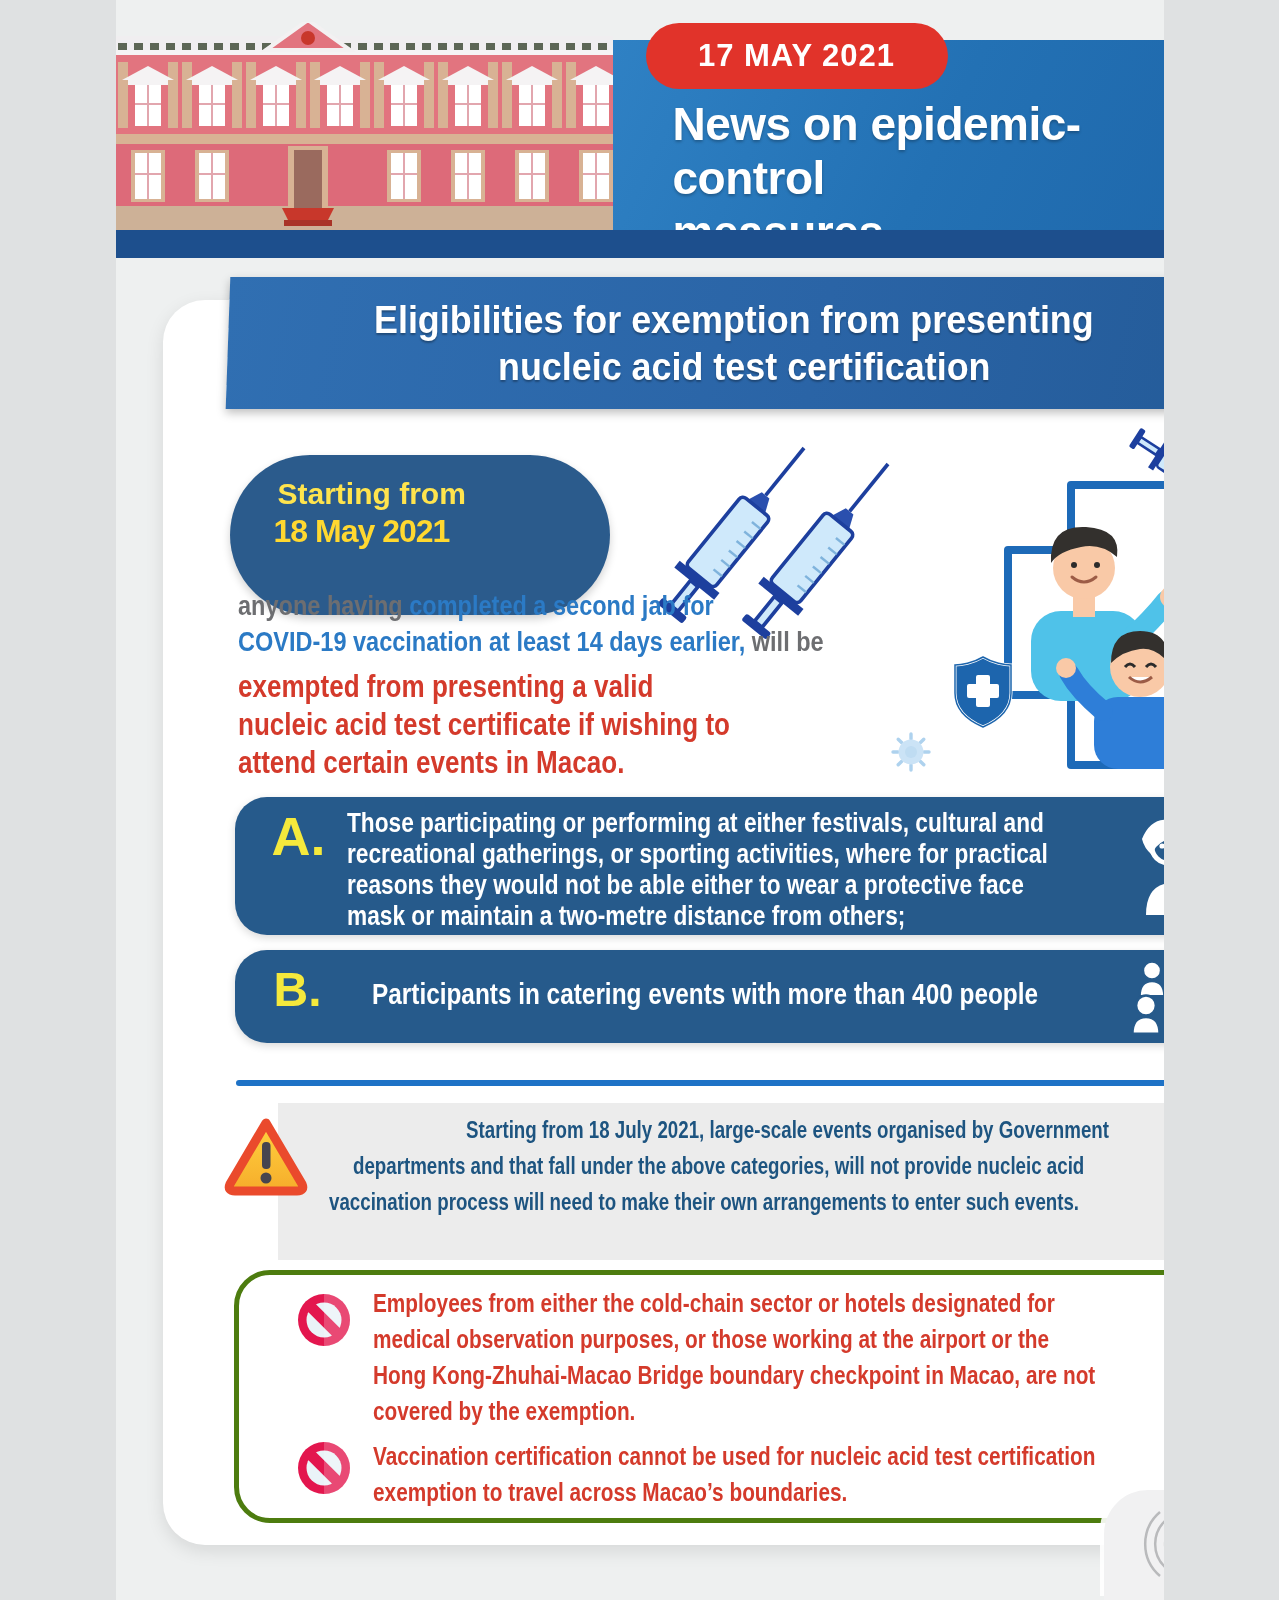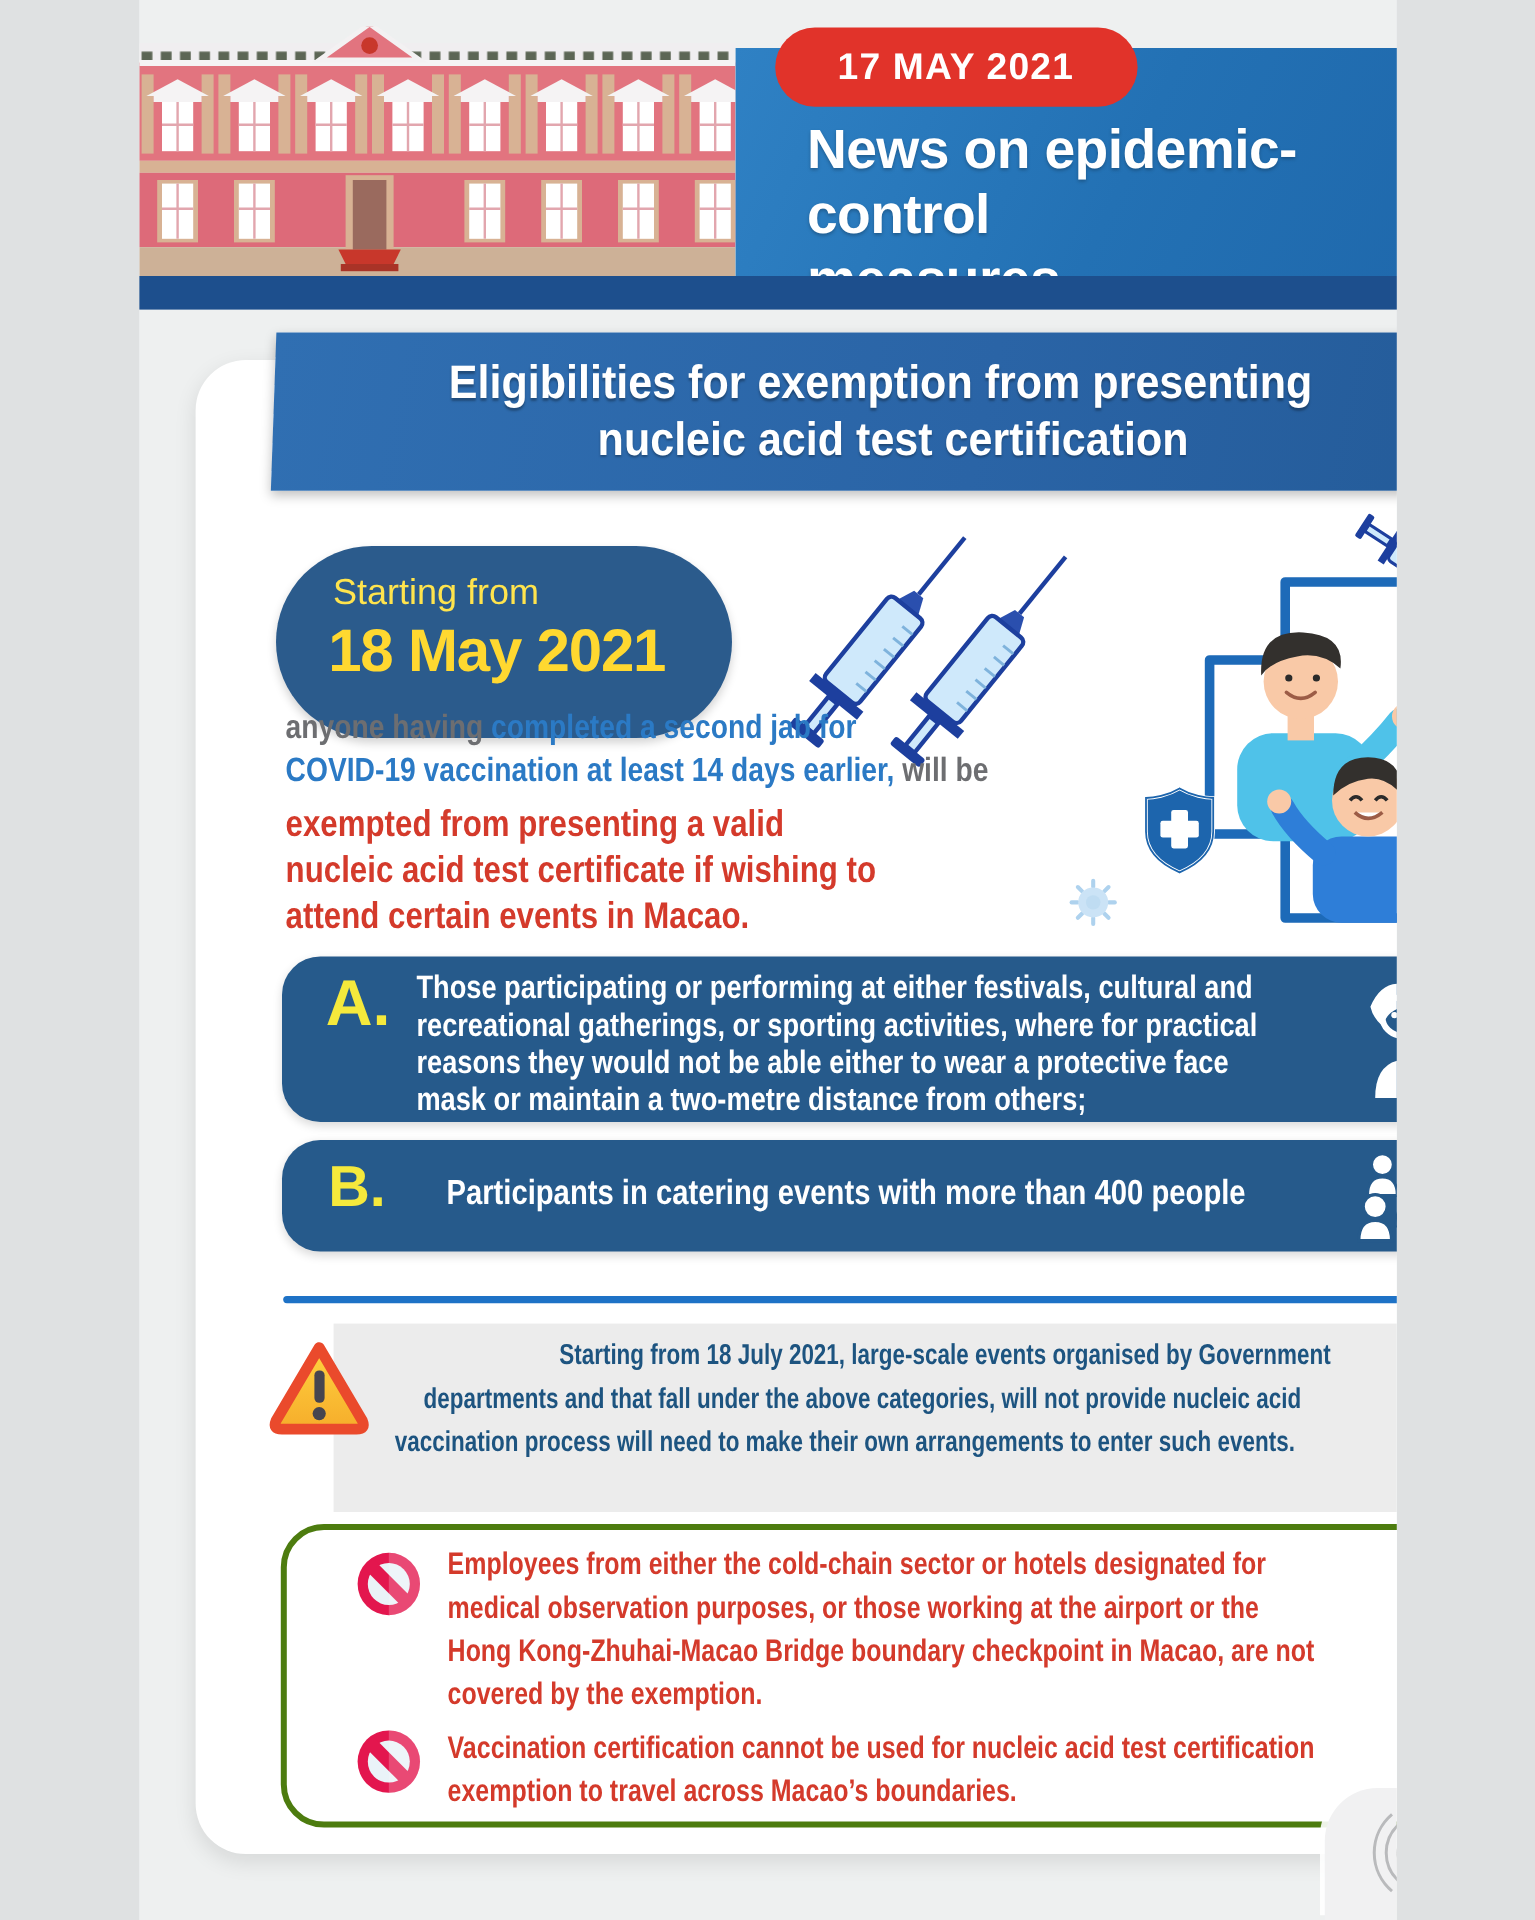--- a/index.html
+++ b/index.html
@@ -26,22 +26,22 @@
   .banner{left:112px;top:277px;width:1075px;height:132px;z-index:2;
      background:linear-gradient(100deg,#306fb2 0%,#2a64a6 55%,#235a97 100%);
      transform:skewX(-2deg);box-shadow:0 4px 10px rgba(0,0,0,.25);}
   .banner-inner{transform:skewX(2deg);width:100%;height:100%;display:flex;flex-direction:column;
      align-items:center;justify-content:center;color:#fff;font-weight:bold;font-size:39px;
      line-height:47px;text-shadow:0 2px 2px rgba(0,0,0,.3);}
 
   
   .pill{left:114px;top:455px;width:380px;height:160px;border-radius:82px;background:#2b5b8c;z-index:2;
      box-shadow:0 4px 8px rgba(0,0,0,.18);}
-  .pill-kicker{position:absolute;left:48px;top:22px;color:#ffe44d;font-weight:normal;font-size:30px;}
-  .pill-date{position:absolute;left:44px;top:58px;color:#ffd830;font-weight:bold;font-size:50px;letter-spacing:-1px;text-align:center;}
+  .pill-kicker{position:absolute;left:48px;top:22px;color:#ffe44d;font-weight:bold;font-size:30px;}
+  .pill-date{position:absolute;left:44px;top:58px;color:#ffd830;font-weight:bold;font-size:32px;letter-spacing:-1px;text-align:center;}
   .para{left:122px;top:588px;z-index:2;}
   .pline{font-size:28px;font-weight:bold;line-height:36px;}
   .tgray{color:#6d6e71;} .tblue{color:#2b7ac5;}
   .pred{font-size:31px;font-weight:bold;line-height:38px;color:#d43a2b;margin-top:8px;}
 
   
   .bluebox{background:#265a8b;border-radius:32px;z-index:2;box-shadow:0 3px 8px rgba(0,0,0,.15);}
   .boxA{left:119px;top:797px;width:1027px;height:138px;}
   .boxB{left:119px;top:950px;width:1027px;height:93px;}
   .letterA{position:absolute;left:37px;top:8px;color:#f5e93c;font-weight:bold;font-size:54px;}

